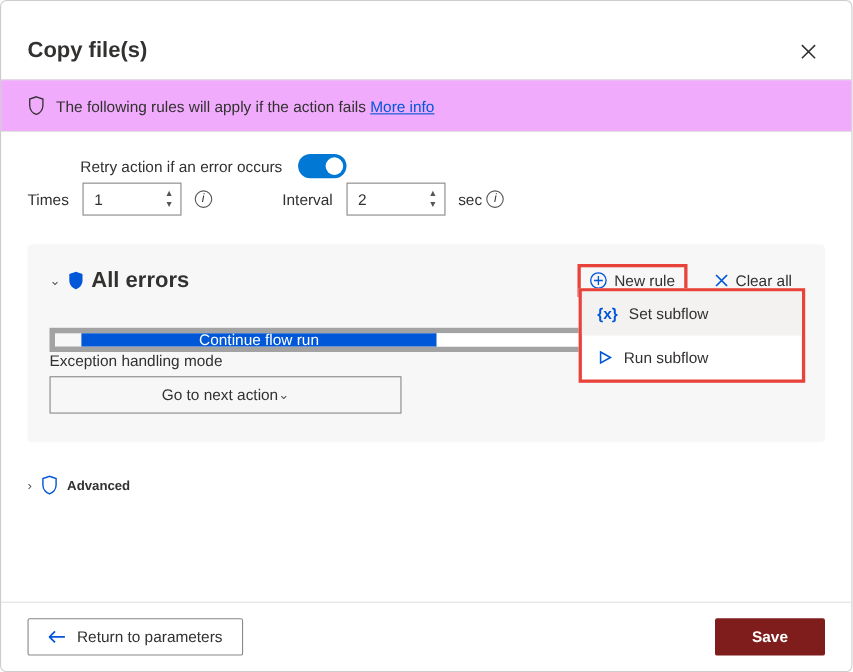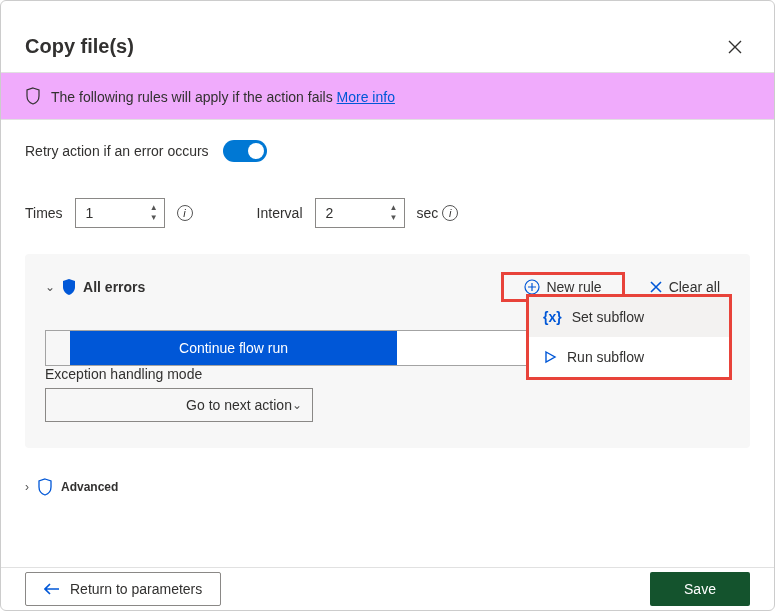--- a/index.html
+++ b/index.html
@@ -40,30 +40,30 @@
     background: #f0abfc;
     border-top: 1px solid #e1e1e1;
     border-bottom: 1px solid #e1e1e1;
     padding: 14px 24px;
     display: flex;
     align-items: flex-end;
     gap: 10px;
   }
   .info-banner a { color: #0057d7; text-decoration: underline; }
   .body { padding: 20px 24px; flex: 1; position: relative; }
-  .row { display: flex; align-items: center; gap: 14px; }
+  .row { display: flex; align-items: center; gap: 14px; margin-left: 48px; }
   .toggle {
     width: 44px; height: 22px; border-radius: 11px;
     background: #0078d4; position: relative; cursor: pointer;
   }
   .toggle::after {
     content: ""; position: absolute; right: 3px; top: 3px;
     width: 16px; height: 16px; border-radius: 50%; background: #fff;
   }
-  .times-row { margin-top: 36px; display: flex; align-items: center; gap: 12px; }
+  .times-row { margin-top: 4px; display: flex; align-items: center; gap: 12px; }
   .numbox {
     width: 90px; height: 30px; border: 1px solid #8a8886;
     display: flex; align-items: center;
     padding: 0 6px 0 10px; position: relative;
   }
   .numbox .val { flex: 1; }
   .spinner {
     display: flex; flex-direction: column;
     font-size: 8px; line-height: 8px; color: #555;
     gap: 2px;
@@ -80,82 +80,82 @@
     border-radius: 4px;
     padding: 18px 20px 26px;
     position: relative;
   }
   .panel-header {
     display: flex; align-items: center; justify-content: space-between;
   }
   .panel-header .left { display: flex; align-items: center; gap: 6px; }
   .chev { font-size: 12px; color: #555; }
   .shield-blue { color: #0057d7; }
-  .panel-title { font-size: 14px; font-weight: 600; }
+  .panel-title { font-size: 20px; font-weight: 600; }
   .header-actions { display: flex; gap: 14px; }
   .action-link { display: flex; align-items: center; gap: 6px; cursor: pointer; color: #0057d7; padding: 6px 10px; }
   .action-link span { color: #323130; }
   .highlight1 {
     border: 3px solid #e8433a;
-    padding: 4px 20px;
+    padding: 4px 8px;
   }
   .highlight2 {
     position: absolute;
     top: 40px;
     right: 18px;
     width: 206px;
     border: 3px solid #e8433a;
     background: #fff;
     padding: 0;
     z-index: 10;
   }
   .menu-item {
     display: flex; align-items: center; gap: 10px;
     padding: 12px 14px; cursor: pointer;
   }
   .menu-item:first-child { background: #f3f2f1; }
   .braces { color: #0057d7; font-weight: 600; }
   .segment {
     margin-top: 28px;
     display: flex;
-    border: 1px solid #a3a3a3;
+    border: 5px solid #a3a3a3;
     width: 680px;
-    height: 36px;
+    height: 22px;
     padding-left: 24px;
   }
   .segment .active {
     background: #0057d7; color: #fff;
     flex: 1;
     display: flex; align-items: center; justify-content: center;
     font-weight: 400;
   }
   .segment .inactive { flex: 1; background: #fff; }
   .label-sm { font-size: 14px; }
   .select {
     margin-top: 6px;
-    width: 268px; height: 34px;
+    width: 320px; height: 34px;
     border: 1px solid #8a8886;
-    display: flex; align-items: center; justify-content: flex-end;
+    display: flex; align-items: center; justify-content: center;
     padding: 0 10px;
   }
   .adv-row {
     margin-top: 30px;
     display: flex; align-items: center; gap: 8px;
   }
   .footer {
     border-top: 1px solid #e1e1e1;
-    padding: 4px 24px;
+    padding: 14px 24px;
     display: flex; justify-content: space-between; align-items: center;
   }
   .btn {
     height: 34px; padding: 0 20px;
     display: inline-flex; align-items: center; justify-content: center;
     cursor: pointer; border-radius:2px;
   }
-  .btn-primary { background: #14532d; color: #fff; border: none; font-weight: 400; min-width:100px;text-align:center;}
+  .btn-primary { background: #7f1d1d; color: #fff; border: none; font-weight: 700; min-width:100px;text-align:center;}
   .btn-default { background: #fff; border: 1px solid #8a8886; min-width:100px;}
   .btn-return { background: #fff; border: 1px solid #8a8886; gap:10px; padding: 0 18px; }
   .icon-play { color:#0057d7; }
   svg { display:block; }
 </style>
 </head>
 <body>
 
 <div class="dialog">
   <div class="header">

